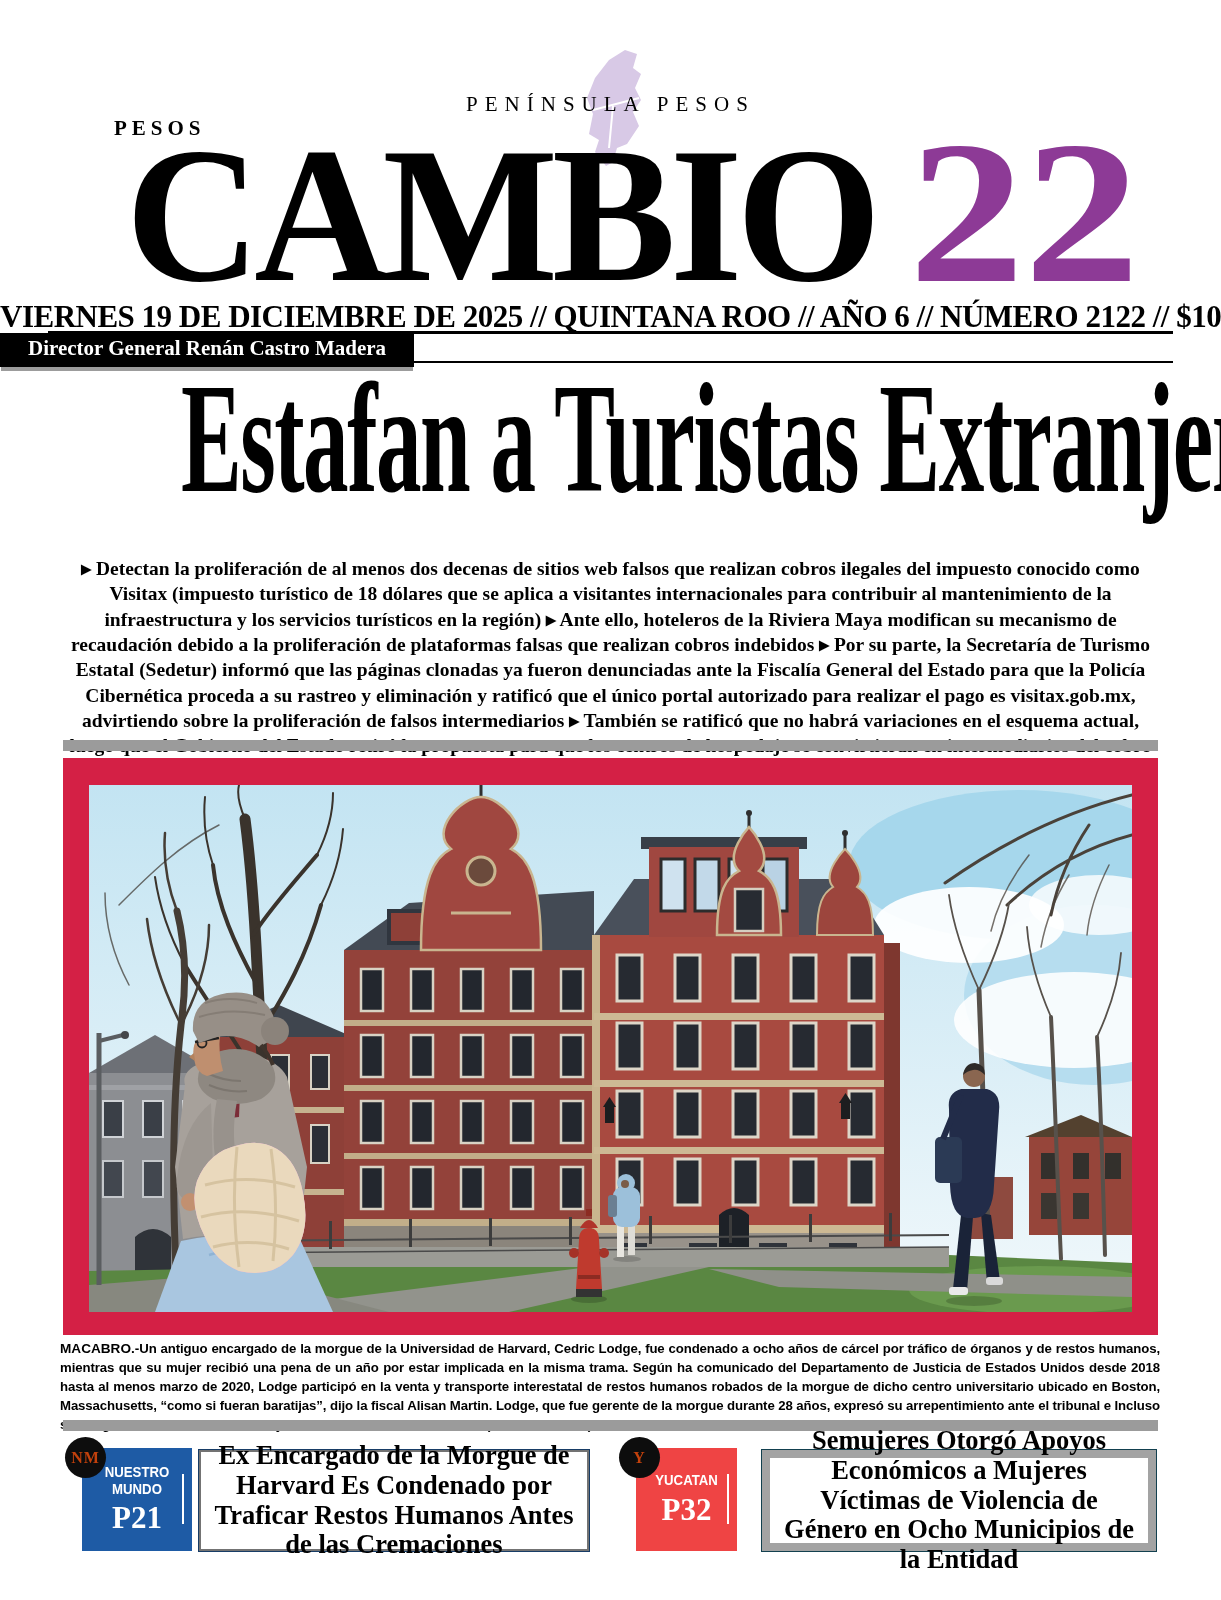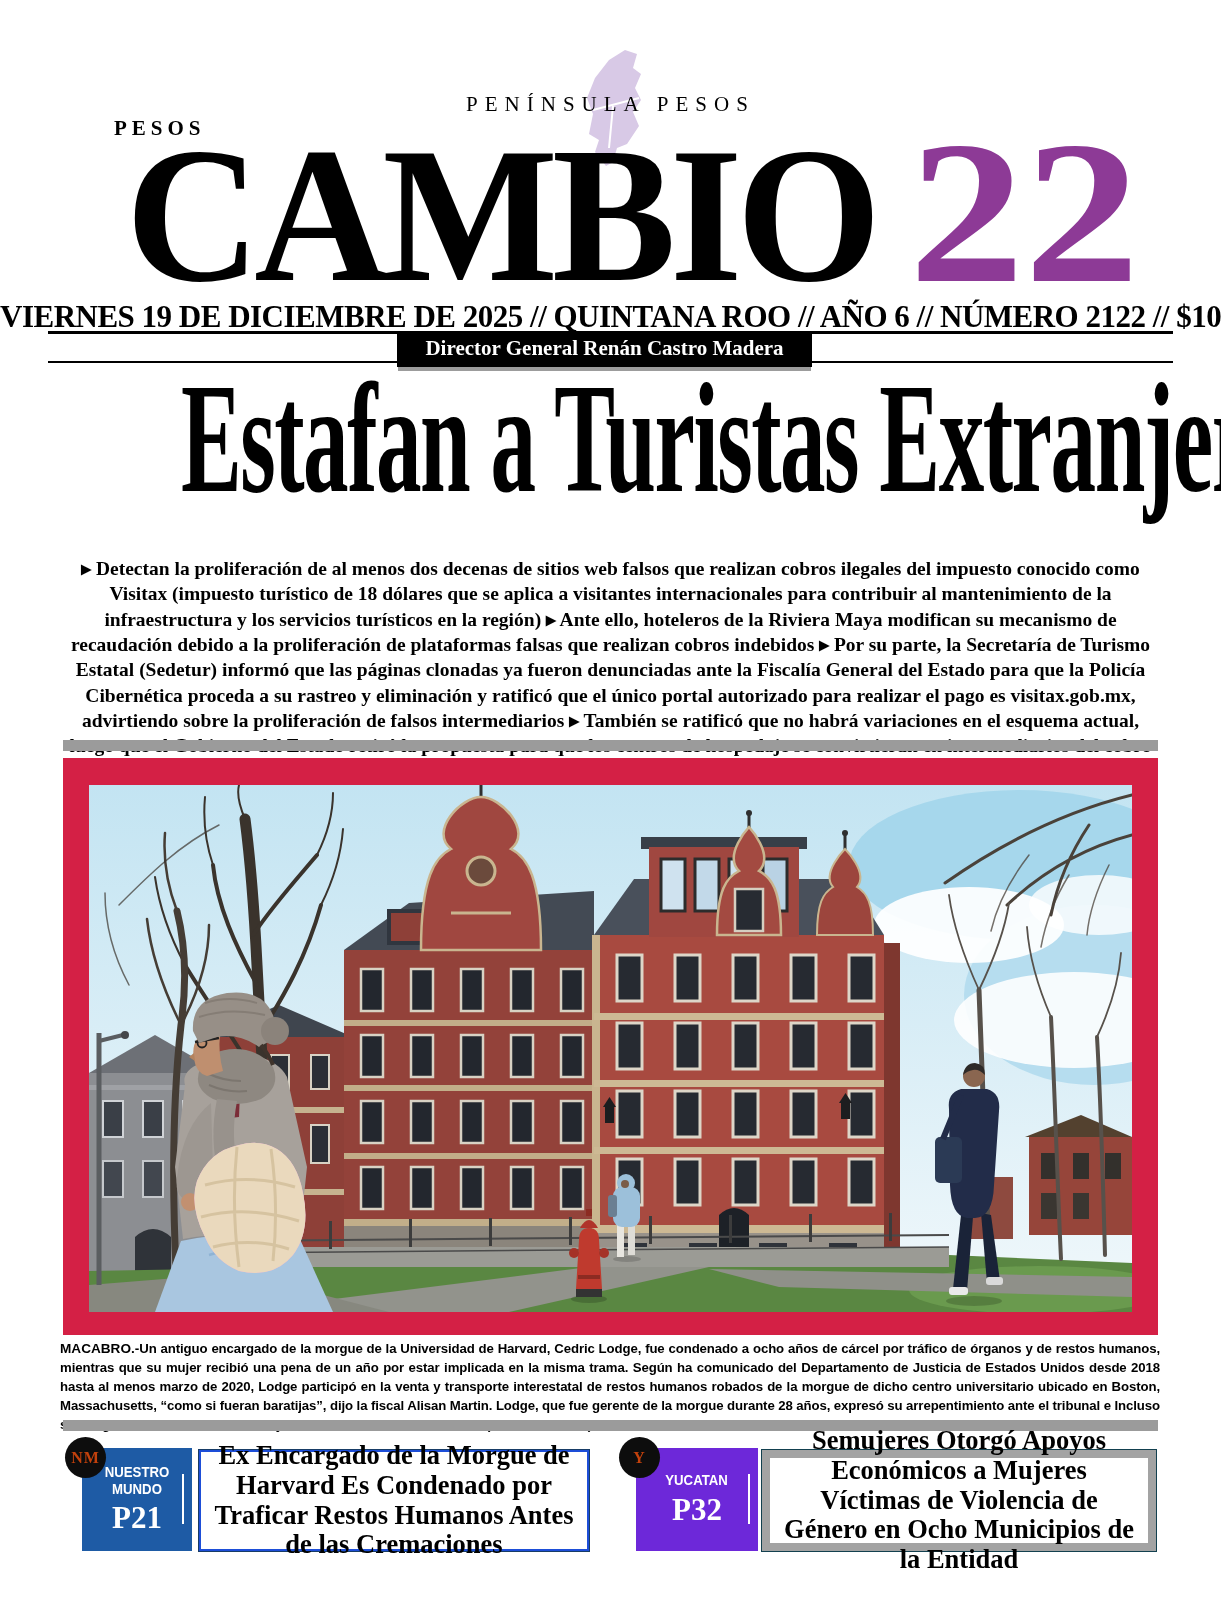--- a/index.html
+++ b/index.html
@@ -14,21 +14,21 @@
   .website{position:absolute;top:114px;right:116px;font-size:21px;font-weight:700;letter-spacing:1px;}
   .masthead{position:absolute;top:124px;left:0;right:0;text-align:center;white-space:nowrap;line-height:1;}
   .masthead .t1{display:inline-block;font-size:186px;font-weight:700;letter-spacing:-6px;
         transform:scale(1.0,1.04);transform-origin:50% 80%;}
   .masthead .t2{display:inline-block;font-size:186px;font-weight:700;margin-left:34px;
         transform:scale(1.24,1.1);transform-origin:0 80%;}
   .dateline{position:absolute;top:299px;left:0;right:0;text-align:center;font-size:31px;font-weight:700;
         letter-spacing:-0.5px;white-space:nowrap;}
   .rule-a{position:absolute;top:331px;left:48px;right:48px;height:3px;background:#000;}
   .rule-b{position:absolute;top:361px;left:48px;right:48px;height:2px;background:#000;}
-  .director-wrap{position:absolute;top:333px;left:0;right:12px;text-align:center;}
+  .director-wrap{position:absolute;top:333px;left:0;right:12px;}
   .director-box{display:inline-block;background:#000;color:#fff;font-size:21px;font-weight:700;
         padding:3px 28px 6px;box-shadow:0 5px 0 -1px #9c9c9c;}
 
   
   .headline{position:absolute;top:362px;left:0;right:0;height:195px;text-align:center;overflow:visible;}
   .headline span{display:inline-block;font-size:120px;font-weight:700;white-space:nowrap;line-height:1.1;
         letter-spacing:-2px;transform:scale(.76,1.3);transform-origin:50% 22%;}
   .deck{position:absolute;top:556px;left:58px;width:1105px;text-align:center;
         font-size:19.5px;font-weight:700;line-height:1.3;}
   .deck .pref{font-family:"Liberation Sans",sans-serif;font-size:17.5px;letter-spacing:-0.3px;}
@@ -50,28 +50,28 @@
   .teaser-left{left:63px;width:528px;}
   .teaser-right{left:607px;width:551px;}
   .badge{position:absolute;width:41px;height:41px;border-radius:50%;background:#0d0d0d;color:#c2410c;
         font-family:"Liberation Serif",serif;font-size:16px;font-weight:700;letter-spacing:1px;
         display:flex;align-items:center;justify-content:center;z-index:3;}
   .teaser-left .badge{left:2px;top:1px;}
   .teaser-right .badge{left:12px;top:1px;}
   .section-box{position:absolute;top:12px;height:103px;color:#fff;display:flex;flex-direction:column;
         align-items:center;justify-content:center;text-align:center;z-index:2;}
   .teaser-left .section-box{left:19px;width:110px;background:#1e5ba5;}
-  .teaser-right .section-box{left:29px;width:122px;background:#6d28d9;}
+  .teaser-right .section-box{left:29px;width:101px;background:#ef4444;}
   .section-box::after{content:"";position:absolute;right:8px;top:26px;width:2px;height:50px;background:#fff;}
   .section-name{font-family:"Liberation Sans",sans-serif;font-weight:700;font-size:15px;line-height:1.15;
         transform:scaleX(.88);letter-spacing:0;}
   .section-page{font-size:31px;font-weight:700;margin-top:3px;}
   .head-box{position:absolute;top:14px;bottom:7px;right:2px;background:#fff;display:flex;align-items:center;
         justify-content:center;text-align:center;font-size:26.5px;font-weight:700;line-height:1.13;padding:2px 10px;}
-  .teaser-left .head-box{left:136px;border:2px solid #1d4ed8;box-shadow:0 0 0 1px #173c66;}
+  .teaser-left .head-box{left:136px;border:2px solid #737373;box-shadow:0 0 0 1px #173c66;}
   .teaser-right .head-box{left:155px;border:8px solid #a3a3a3;box-shadow:0 0 0 1px #12404f;}
 </style>
 </head>
 <body>
 
 <div class="page">
 
   <svg class="peninsula-svg" viewBox="0 0 122 122">
     <path d="M55,118 L44,104 L48,92 L38,86 L42,66 L36,50 L44,30 L58,12 L74,2 L86,6 L82,20 L90,26 L84,40 L90,52 L82,64 L88,78 L76,96 L66,100 L62,114 Z" fill="#d8c9e6"></path>
     <path d="M42,62 L88,50" stroke="#fff" stroke-width="2" fill="none"></path>

